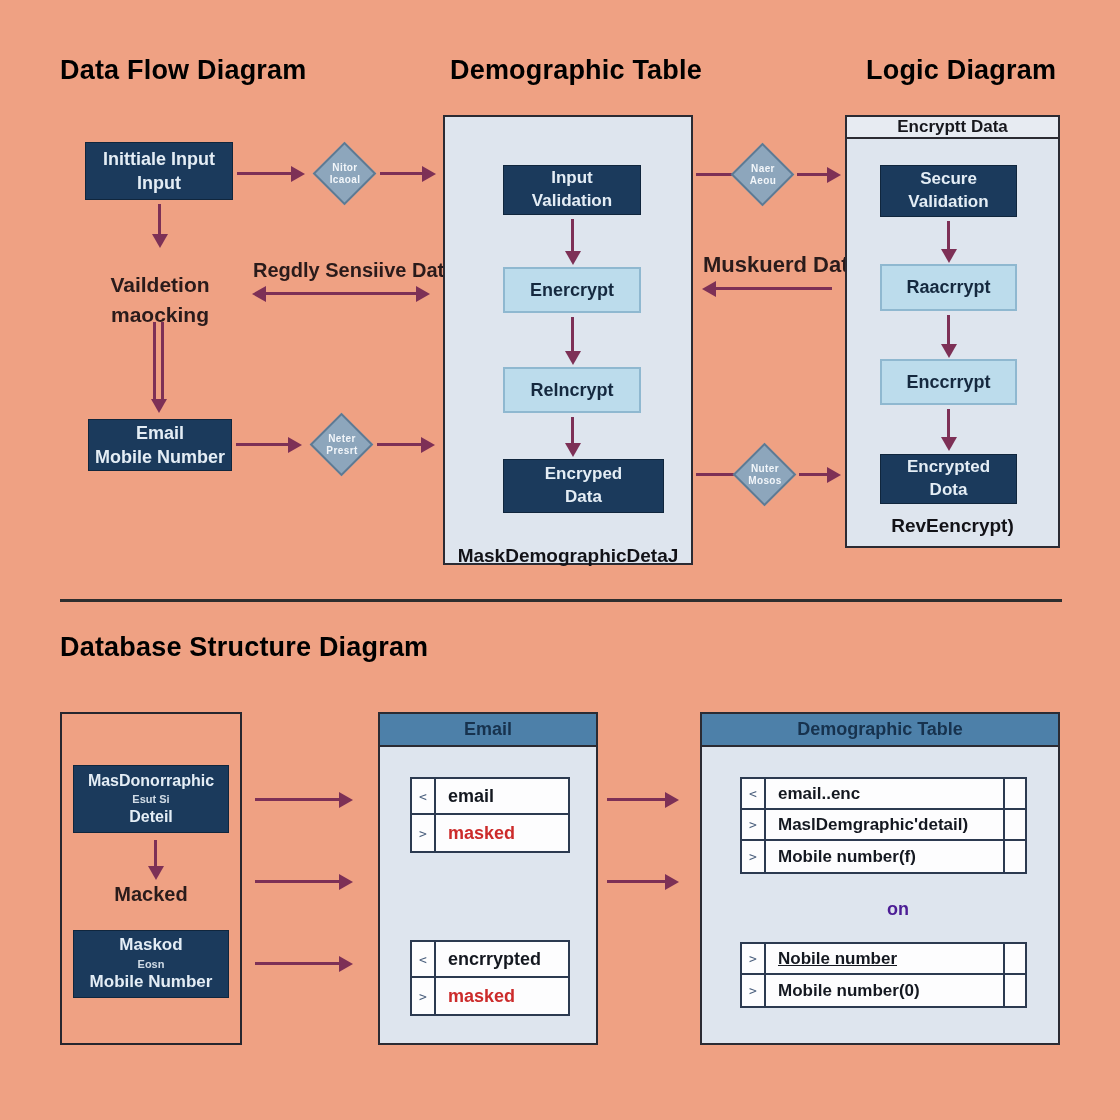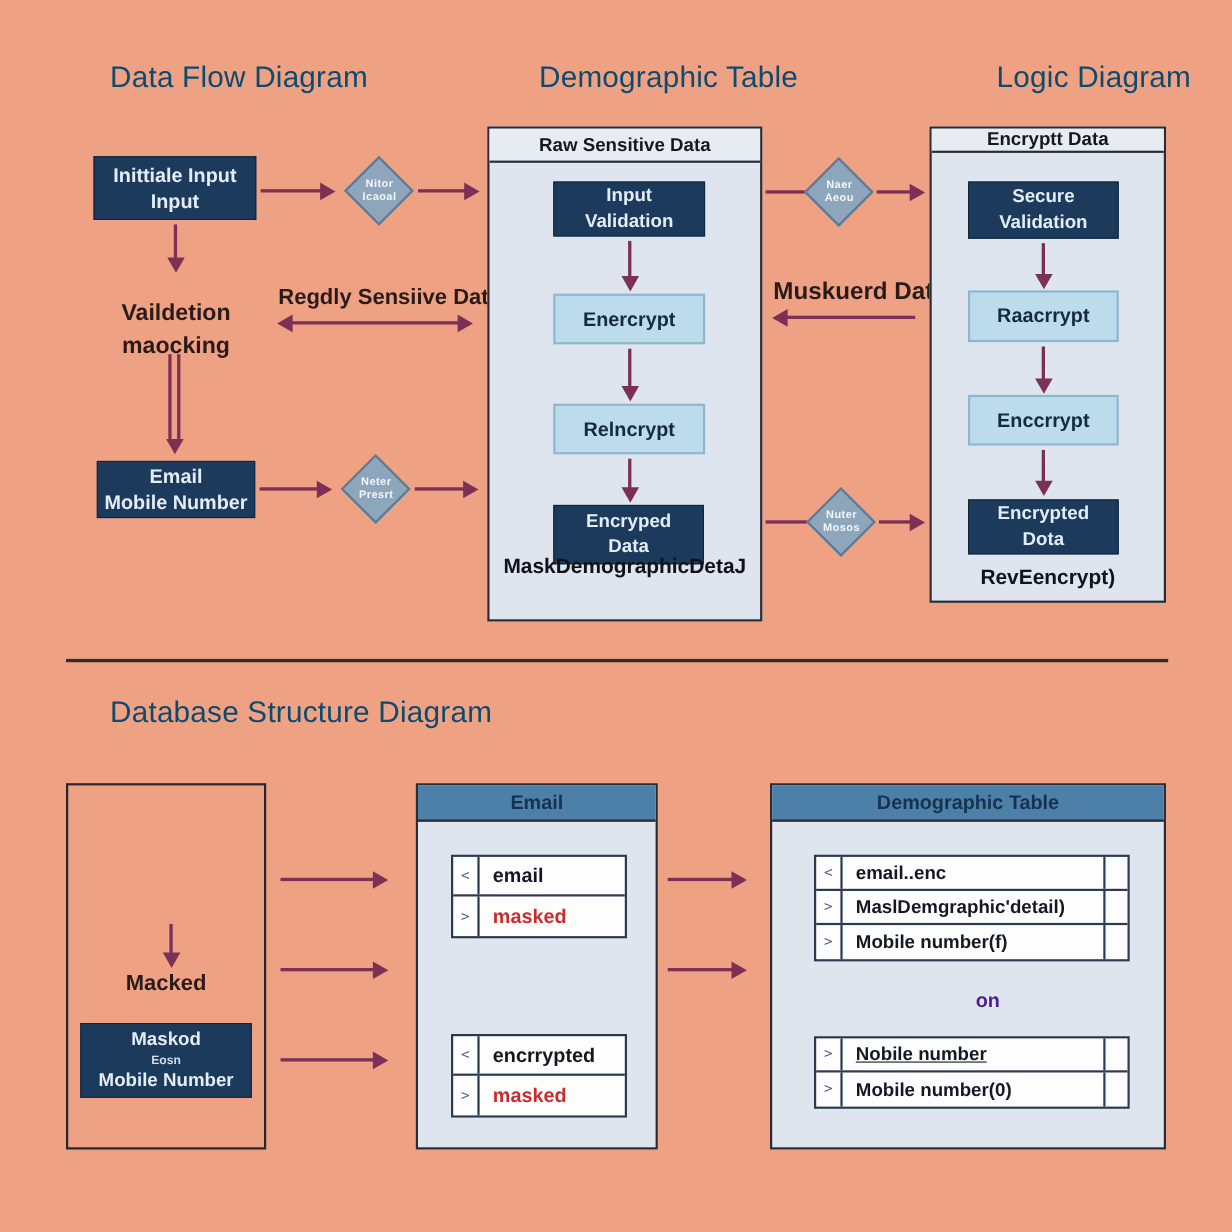--- a/index.html
+++ b/index.html
@@ -17,21 +17,21 @@
     --diamond:#8da6bc;
     --diamond-border:#5e7a93;
     --steel:#4d80a9;
     --red:#cc2b2b;
     --cellborder:#2c3a50;
   }
   *{box-sizing:border-box;margin:0;padding:0;}
   html,body{width:1120px;height:1120px;overflow:hidden;}
   body{background:var(--salmon);font-family:"Liberation Sans",sans-serif;position:relative;}
   .abs{position:absolute;}
-  .h1{font-size:27px;font-weight:normal;color:#0c4a6e;letter-spacing:.2px;margin-left:40px;}
+  .h1{font-size:27px;font-weight:bold;color:#000000;letter-spacing:.2px;}
   
   .navybox{background:var(--navy);color:var(--navy-text);display:flex;flex-direction:column;align-items:center;justify-content:center;text-align:center;border:1px solid #10263d;}
   .navybox .l{font-size:18px;font-weight:bold;line-height:1.35;}
   .navybox .s{font-size:11px;font-weight:bold;line-height:1.3;opacity:.9;}
   .bluebox{background:var(--lblue);border:2px solid var(--lblue-border);color:var(--lblue-text);display:flex;align-items:center;justify-content:center;font-size:18px;font-weight:bold;}
   
   .panel{background:var(--panel);border:2.5px solid var(--border-dark);}
   .panel-head{background:var(--panel-head);border-bottom:2.5px solid var(--border-dark);display:flex;align-items:center;justify-content:center;font-size:17px;font-weight:bold;color:var(--ink);}
   .steel-head{background:var(--steel);border-bottom:2px solid var(--border-dark);display:flex;align-items:center;justify-content:center;font-size:18px;font-weight:bold;color:#17324e;}
   .caption{font-size:19px;font-weight:bold;color:#121217;text-align:center;}
@@ -114,47 +114,44 @@
     <span class="ah-r"></span>
   </div>
 
 <div class="abs label" style="left:253px;top:259px;">Regdly Sensiive Data -</div>
 <div class="abs arr h" style="left:258px;top:292px;width:166px;">
     <span class="ah-l"></span>
     <span class="ah-r"></span>
   </div>
 
 <div class="abs panel" style="left:443px;top:115px;width:250px;height:450px;">
-  <div class="panel-head" style="height:31px;">
-    <span>Raw Sensitive Data</span>
-  </div>
   <div class="abs navybox" style="left:58px;top:48px;width:138px;height:50px;">
     <div class="l" style="font-size:17px;">Input</div>
     <div class="l" style="font-size:17px;">Validation</div>
   </div>
   <div class="abs arr v" style="left:126px;top:102px;height:34px;">
       <span class="ah-d"></span>
     </div>
   <div class="abs bluebox" style="left:58px;top:150px;width:138px;height:46px;">
     <span>Enercrypt</span>
   </div>
   <div class="abs arr v" style="left:126px;top:200px;height:36px;">
       <span class="ah-d"></span>
     </div>
   <div class="abs bluebox" style="left:58px;top:250px;width:138px;height:46px;">
     <span>Relncrypt</span>
   </div>
   <div class="abs arr v" style="left:126px;top:300px;height:28px;">
       <span class="ah-d"></span>
     </div>
-  <div class="abs navybox" style="left:58px;top:342px;width:137px;height:54px;">
+  <div class="abs navybox" style="left:58px;top:342px;width:161px;height:54px;">
     <div class="l" style="font-size:17px;">Encryped</div>
     <div class="l" style="font-size:17px;text-align:center;">Data</div>
   </div>
-  <div class="abs caption" style="left:0;top:388px;width:100%;text-align:center;">MaskDemographicDetaJ</div>
+  <div class="abs caption" style="left:0;top:428px;width:100%;text-align:center;">MaskDemographicDetaJ</div>
 </div>
 
 <div class="abs arr h" style="left:696px;top:173px;width:36px;"></div>
 <div class="abs diamond" style="left:731px;top:143px;">
   <div class="shape"></div>
   <div class="txt">
     <span>Naer</span>
     <span>Aeou</span>
   </div>
 </div>
@@ -207,20 +204,25 @@
     <div class="l" style="font-size:17px;">Dota</div>
   </div>
   <div class="abs caption" style="left:0;top:398px;width:100%;">RevEencrypt)</div>
 </div>
 
 <div class="abs divider" style="left:60px;top:599px;width:1002px;"></div>
 
 <div class="abs h1" style="left:60px;top:632px;">Database Structure Diagram</div>
 
 <div class="abs" style="left:60px;top:712px;width:182px;height:333px;border:2.5px solid #26262e;">
+  <div class="abs navybox" style="left:11px;top:51px;width:156px;height:68px;">
+    <div class="l" style="font-size:16px;">MasDonorraphic</div>
+    <div class="s">Esut Si</div>
+    <div class="l" style="font-size:16px;">Deteil</div>
+  </div>
   <div class="abs arr v" style="left:92px;top:126px;height:28px;">
       <span class="ah-d"></span>
     </div>
   <div class="abs note" style="left:0;top:166px;width:100%;font-size:20px;">Macked</div>
   <div class="abs navybox" style="left:11px;top:216px;width:156px;height:68px;">
     <div class="l" style="font-size:17px;">Maskod</div>
     <div class="s">Eosn</div>
     <div class="l" style="font-size:17px;">Mobile Number</div>
   </div>
 </div>

